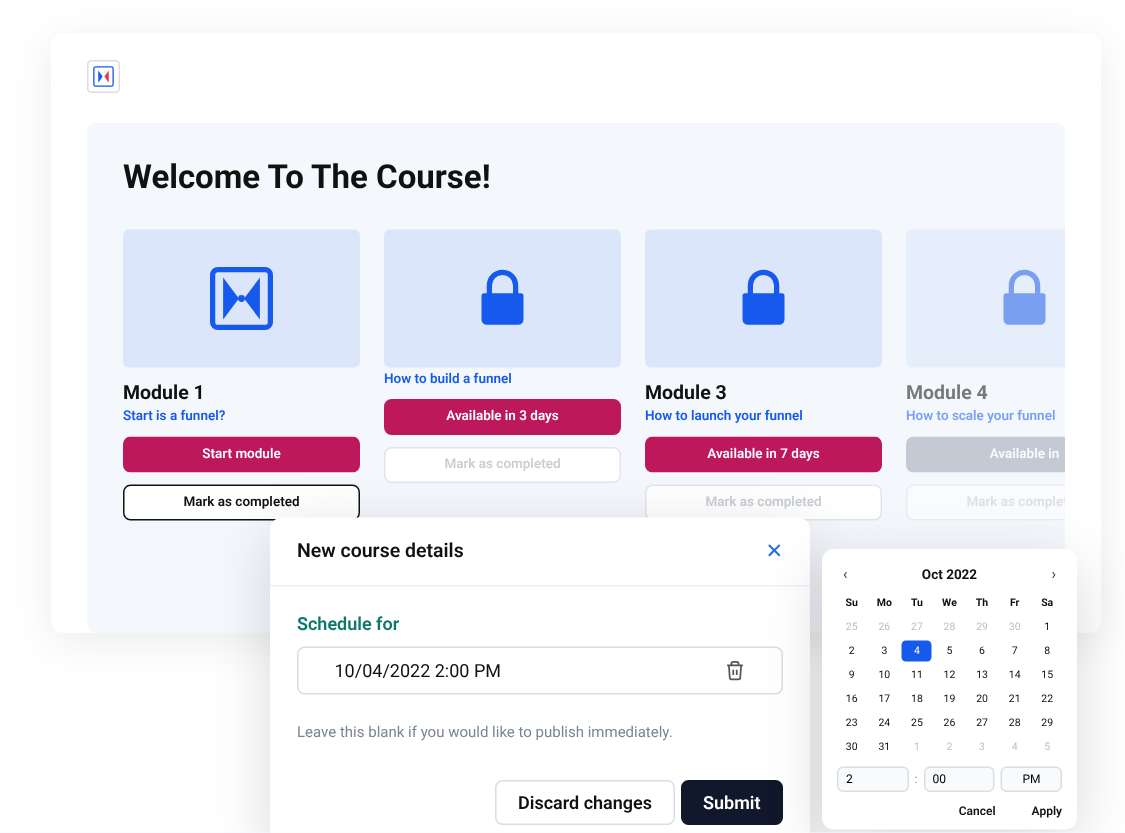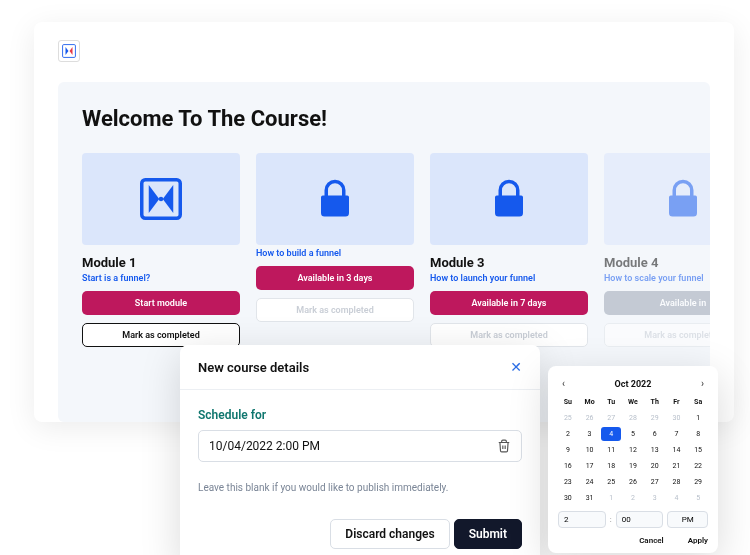--- a/index.html
+++ b/index.html
@@ -46,21 +46,21 @@
   .modal-header {
     display: flex; justify-content: space-between; align-items: center;
     padding: 14px 18px; border-bottom: 1px solid #eceff3;
   }
   .modal-header .title { font-size: 13px; font-weight: 600; color: #111; }
   .modal-header .close { color: #2b6de5; font-size: 14px; cursor: pointer; font-weight: 300; }
   .modal-body { padding: 18px 18px 14px 18px; }
   .field-label { font-size: 12px; font-weight: 600; color: #0f766e; margin-bottom: 8px; }
   .input-wrap {
     display: flex; align-items: center; justify-content: space-between;
-    border: 1px solid #d9dee5; border-radius: 5px; padding: 8px 10px; gap: 40px;
+    border: 1px solid #d9dee5; border-radius: 5px; padding: 8px 24px; gap: 40px;
   }
   .input-wrap .value { font-size: 12px; color: #111; }
   .input-wrap svg { width: 14px; height: 14px; color: #555; }
   .helper { font-size: 10px; color: #7a8596; margin-top: 20px; }
   .modal-footer { display: flex; justify-content: flex-end; gap: 4px; padding: 12px 18px 16px 18px; }
   .mbtn { height: 30px; padding: 0 14px; font-size: 12px; font-weight: 600; border-radius: 5px; display: flex; align-items: center; cursor: pointer; }
   .mbtn-outline { background: #fff; border: 1px solid #d9dee5; color: #111; }
   .mbtn-dark { background: #12182b; color: #fff; border: 1px solid #12182b; }
 
   .calendar {

